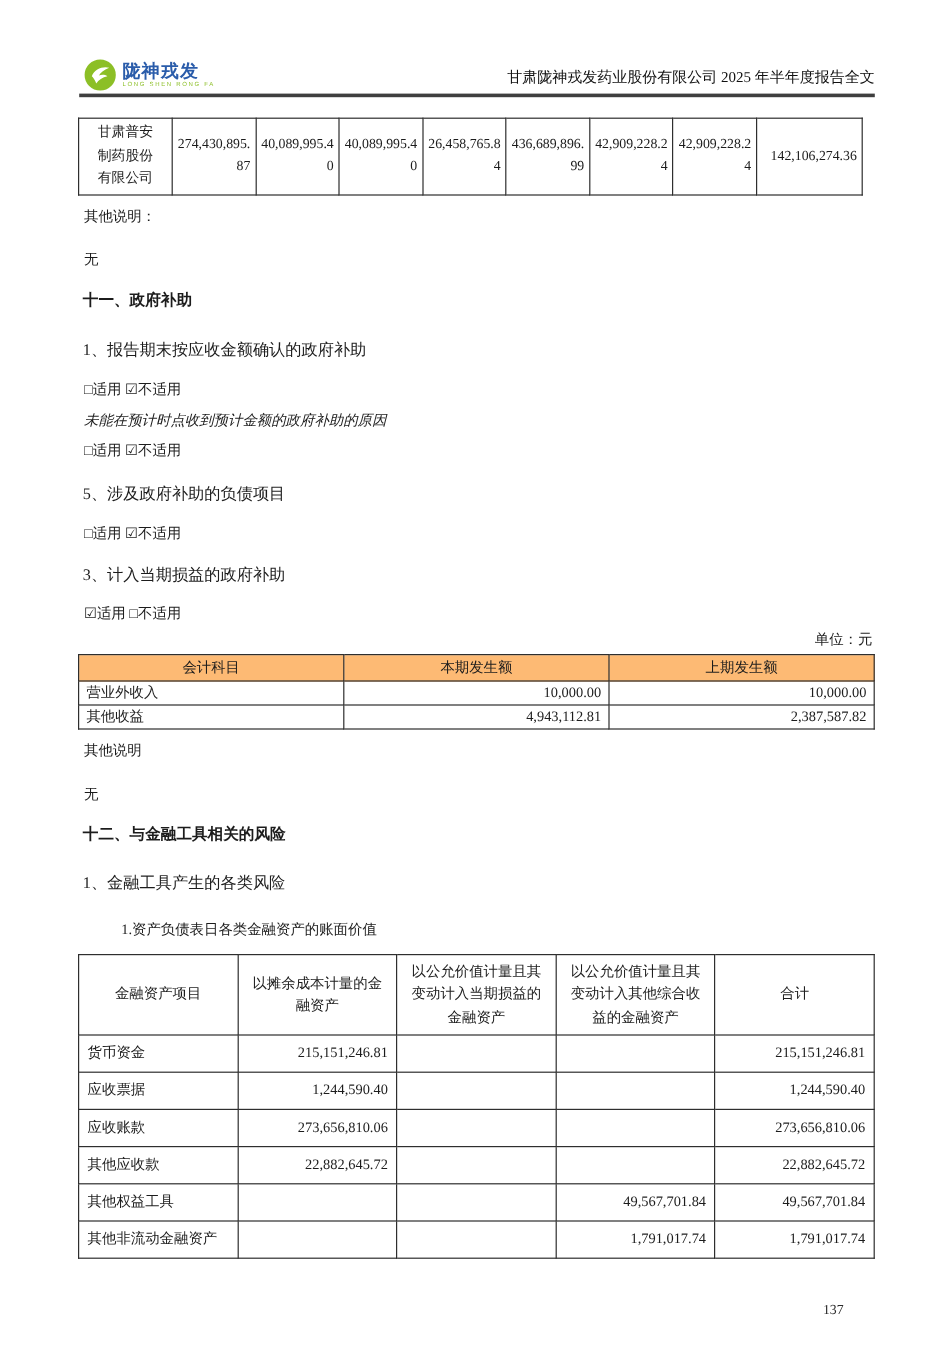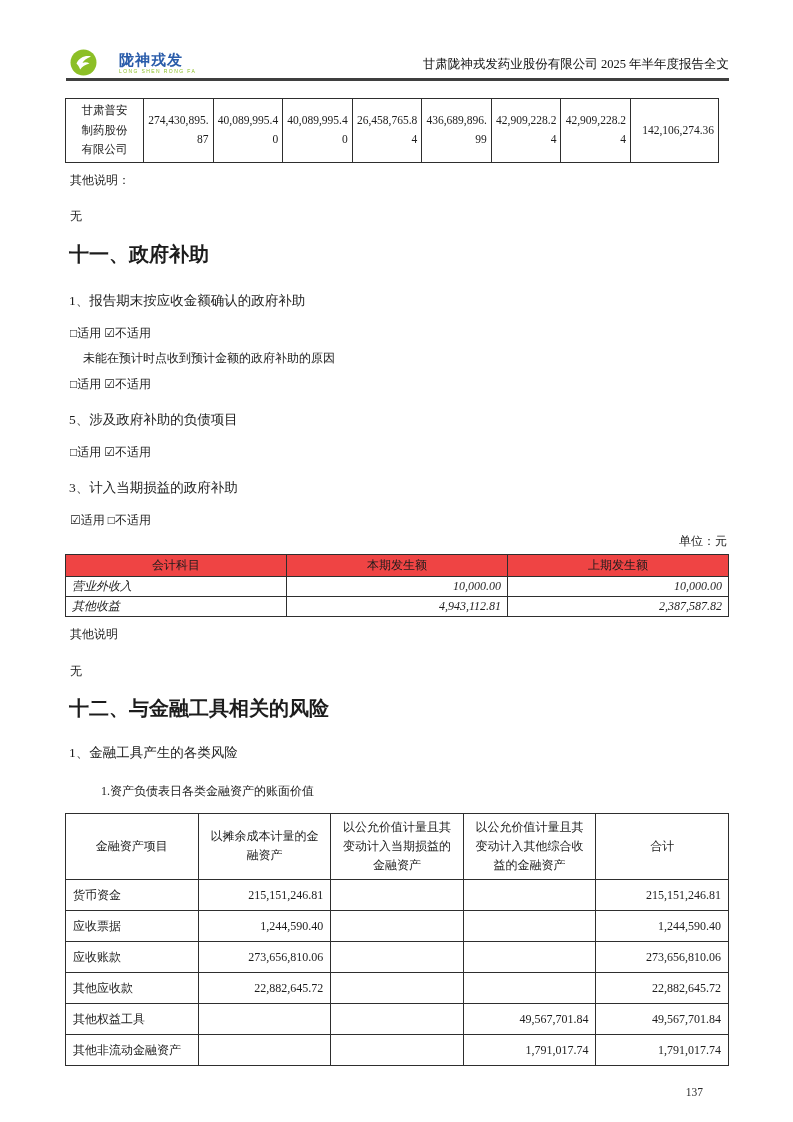--- a/index.html
+++ b/index.html
@@ -11,21 +11,21 @@
     position:relative;
     overflow:hidden;
   }
   .page { width:793px; height:1122px; position:relative; background:#fff; }
 
   
   .header-bar {
     display:flex; justify-content:space-between; align-items:flex-end;
     margin:46px 64px 0 70px; height:30px;
   }
-  .logo-wrap { display:flex; align-items:center; gap:22px; }
+  .logo-wrap { display:flex; align-items:center; gap:5px; }
   .logo-circle { width:27px; height:27px; flex:0 0 auto; }
   .brand-col { display:flex; flex-direction:column; line-height:1; }
   .brand-cn { font-size:15px; font-weight:bold; color:#2a5caa; letter-spacing:1px;
               font-family:"Liberation Sans","DejaVu Sans",sans-serif; }
   .brand-en { font-size:5px; color:#8cbf26; letter-spacing:1.4px; margin-top:2px;
               font-family:"Liberation Sans","DejaVu Sans",sans-serif; }
   .doc-title { font-size:12.5px; color:#111; padding-bottom:3px; }
   .header-rule { margin:2px 64px 0 66px; height:3px; background:#3f3f3f; }
 
   
@@ -37,37 +37,37 @@
   
   .t-carry { width:98.5%; font-size:11.5px; margin-top:17px; }
   .t-carry td { height:60px; vertical-align:middle; line-height:1.7; padding:2px 4px; }
   .t-carry td:first-child { width:78px; text-align:center; padding:2px 13px; }
   .t-carry td:not(:first-child) { text-align:right; word-break:break-all; }
   .t-carry td:last-child { width:88px; }
 
   .note-label { margin:10px 0 0 5px; line-height:1.3; }
   .note-value { margin:21px 0 0 5px; line-height:1.3; }
 
-  h2 { font-size:20px; font-weight:bold; margin:17px 0 0 4px; line-height:1.25;
+  h2 { font-size:13px; font-weight:bold; margin:17px 0 0 4px; line-height:1.25;
        font-family:"Liberation Serif","DejaVu Serif",serif; }
   h3 { font-size:13.5px; font-weight:normal; margin:22px 0 0 4px; line-height:1.25; }
   .mt26 { margin-top:26px; }
   .mt24 { margin-top:24px; }
   .mt20 { margin-top:20px; }
   .mt19 { margin-top:19px; }
 
   .app-line { margin:16px 0 0 5px; line-height:1.3; }
   .app-tight { margin-top:10px; }
-  .reason-line { margin:10px 0 0 18px; line-height:1.3; }
+  .reason-line { margin:10px 0 0 5px; line-height:1.3;font-style:italic; }
   .unit-line { margin:6px 2px 0 0; text-align:right; line-height:1.3; }
 
   
   .t-sub { width:100%; font-size:12px; margin-top:4px; }
-  .t-sub th { background:#ef4444; height:22px; text-align:center; padding:1px 6px; }
-  .t-sub td { height:19px; padding:1px 6px;font-style:italic; }
+  .t-sub th { background:#fdba74; height:22px; text-align:center; padding:1px 6px; }
+  .t-sub td { height:19px; padding:1px 6px; }
   .t-sub td:first-child { text-align:left; }
   .t-sub td:not(:first-child) { text-align:right; }
 
   .sub-item-title { margin:22px 0 0 36px; line-height:1.3; }
 
   
   .t-fin { width:100%; font-size:12px; margin-top:13px; }
   .t-fin th { height:46px; text-align:center; vertical-align:middle;
               padding:4px 10px; line-height:1.6; }
   .t-fin td { height:31px; vertical-align:middle; padding:3px 7px; }

